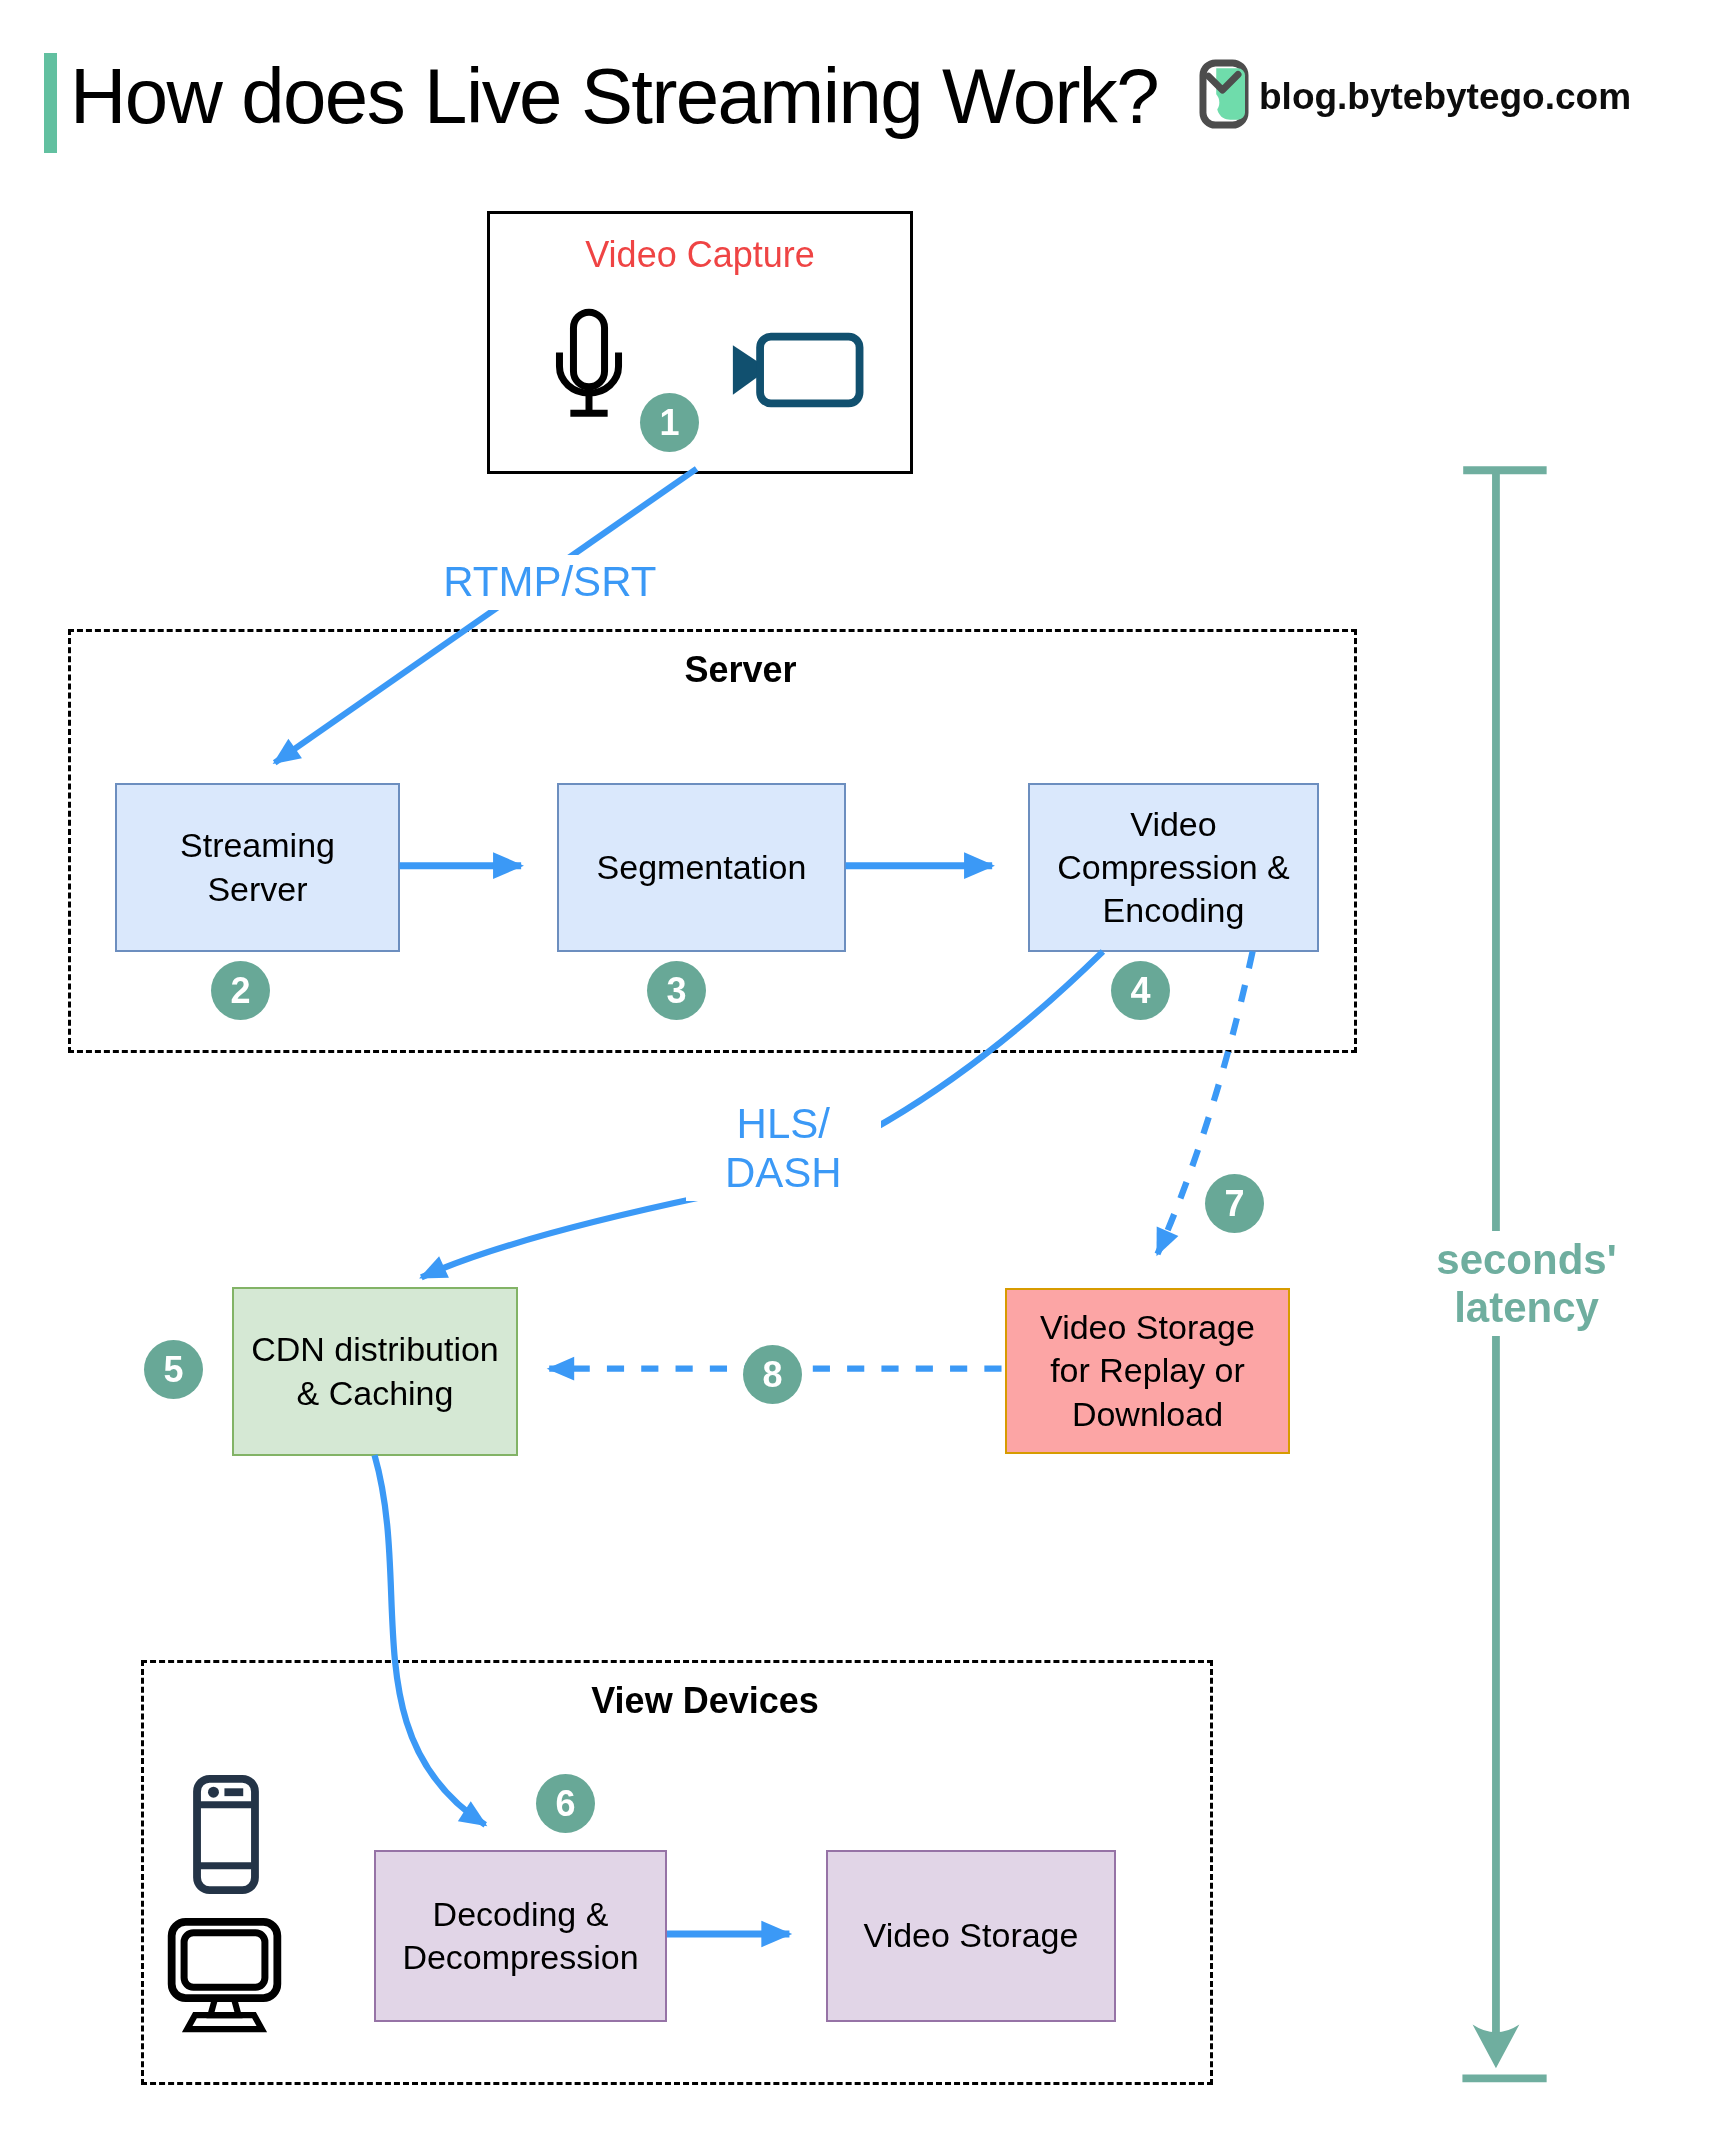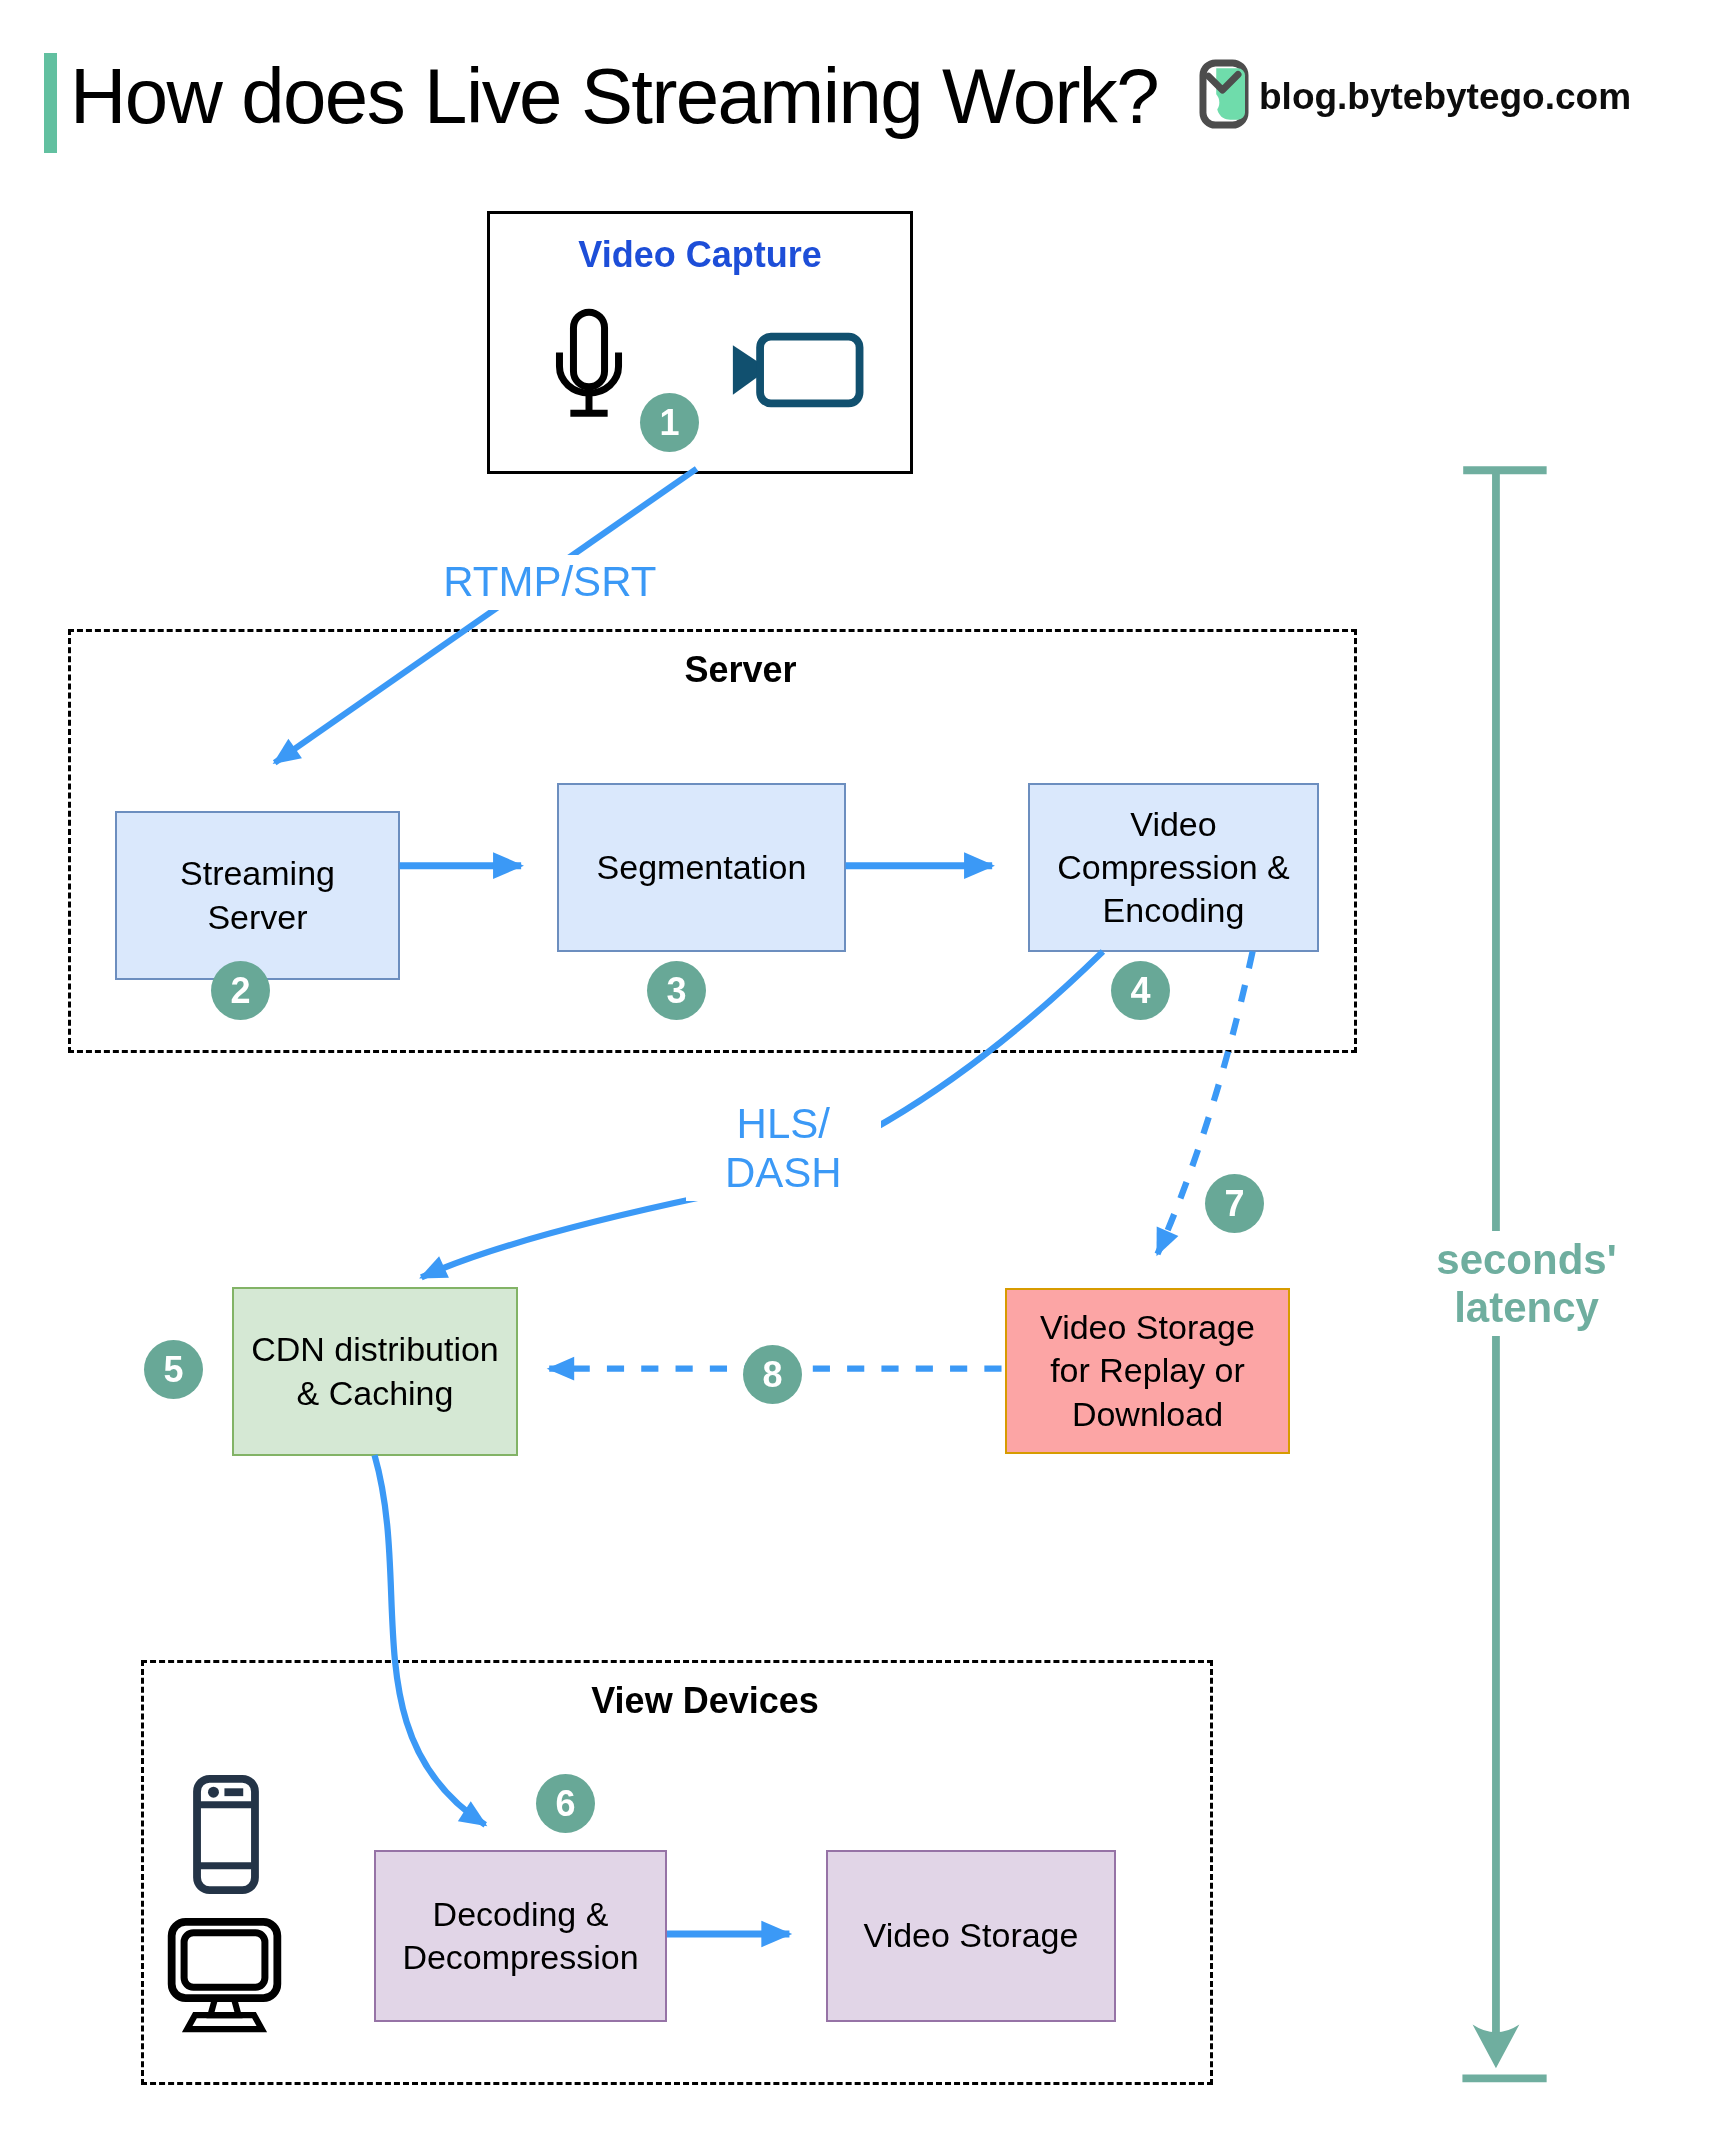--- a/index.html
+++ b/index.html
@@ -18,21 +18,21 @@
         text-align:center;font-size:34px;line-height:1.27;color:#000;}
   .node-blue{background:#dae8fc;border:2.3px solid #6c8ebf;}
   .node-green{background:#d5e8d4;border:2.3px solid #82b366;}
   .node-orange{background:#fca5a5;border:2.3px solid #d79b00;}
   .node-purple{background:#e1d5e7;border:2.3px solid #9673a6;}
 
   .group-box{position:absolute;border:3.1px dashed #000;background:transparent;}
   .group-title{position:absolute;font-size:36px;font-weight:700;color:#000;text-align:center;width:100%;top:17px;left:0;padding-left:28px;}
 
   .vc-box{position:absolute;left:487px;top:211px;width:420px;height:257px;border:3.1px solid #000;background:#fff;}
-  .vc-title{position:absolute;top:20px;left:0;width:100%;text-align:center;font-size:36px;font-weight:700;color:#1d4ed8;}
+  .vc-title{position:absolute;top:20px;left:0;width:100%;text-align:center;font-size:36px;font-weight:400;color:#ef4444;}
 
   
   .step{position:absolute;width:59px;height:59px;border-radius:50%;background:#68a897;
         color:#fff;font-size:36px;font-weight:700;display:flex;align-items:center;justify-content:center;z-index:6;}
 
   
   .edge-label{position:absolute;color:#3b99f6;font-size:42px;font-weight:400;text-align:center;
               background:#ffffff;z-index:5;line-height:1.16;padding:3.1px 7.8px;}
   .latency-label{position:absolute;left:1359px;top:1231px;width:335px;text-align:center;
                  color:#6fae9f;font-size:42px;font-weight:700;background:#ffffff;z-index:5;padding:4.7px 0;}
@@ -76,21 +76,21 @@
       <path d="M5 18 L38 40 L38 58 L5 82 Z" fill="#11506f"></path>
       <rect x="36" y="38" width="14" height="22" fill="#11506f"></rect>
       <rect x="40" y="7" width="128" height="86" rx="14" fill="#ffffff" stroke="#11506f" stroke-width="10"></rect>
     </svg>
   </div>
 
   <div class="group-box" style="left:68px;top:629px;width:1283px;height:418px;">
     <div class="group-title">Server</div>
   </div>
 
-  <div class="node node-blue" style="left:115px;top:783px;width:281px;height:165px;margin-top:28px;">
+  <div class="node node-blue" style="left:115px;top:783px;width:281px;height:165px;">
     <span style="display:block;width:218px;">Streaming Server</span>
   </div>
 
   <div class="node node-blue" style="left:557px;top:783px;width:285px;height:165px;">
     <span>Segmentation</span>
   </div>
 
   <div class="node node-blue" style="left:1028px;top:783px;width:287px;height:165px;">
     <span style="display:block;width:257px;">Video Compression &amp; Encoding</span>
   </div>

